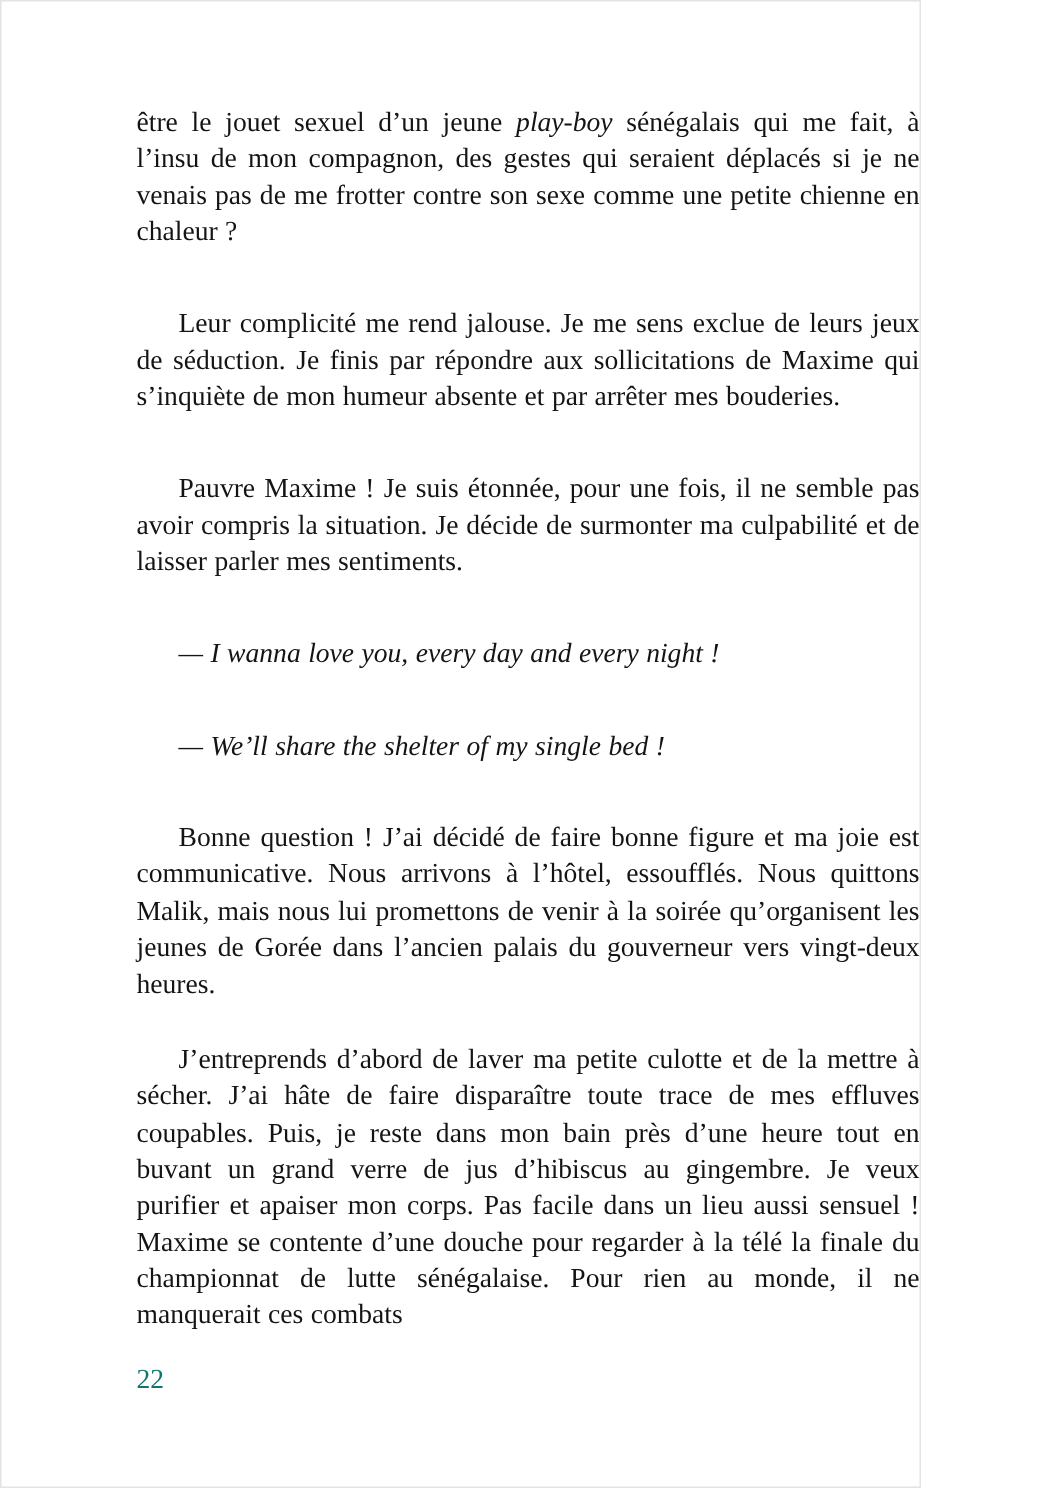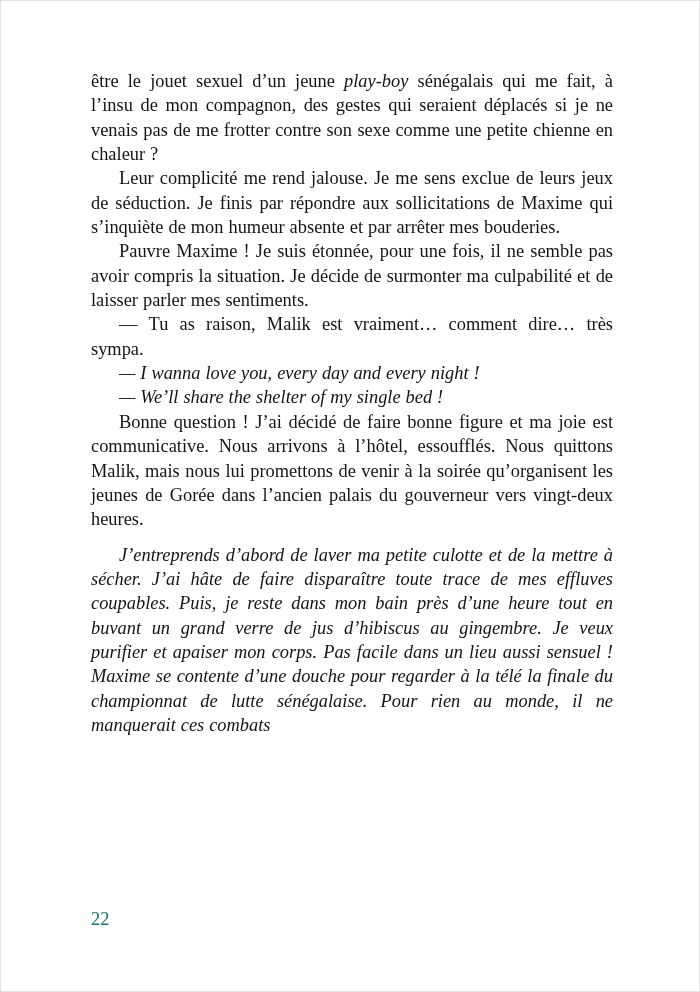--- a/index.html
+++ b/index.html
@@ -2,21 +2,21 @@
 <html><head>
 <meta charset="utf-8">
 <style>
   html, body {
     margin: 0;
     padding: 0;
     background: #ffffff;
   }
   .page {
     position: relative;
-    width: 700px;
+    width: 614px;
     height: 992px;
     box-sizing: border-box;
     background: #ffffff;
     border: 1px solid #e3e3e3;
     overflow: hidden;
     font-family: "Liberation Serif", "DejaVu Serif", serif;
     color: #141414;
   }
   .text-block {
     position: absolute;
@@ -29,24 +29,24 @@
     hyphens: none;
     -webkit-hyphens: none;
     word-spacing: 0.02em;
   }
   .para {
     margin: 0;
     padding: 0;
   }
   .para.indent {
     text-indent: 28px;
+    margin-top: 37px;
   }
   .para.space-before {
-    margin-top: 11px;
-    font-style: italic;
+    margin-top: 26px;
   }
   .seg-italic {
     font-style: italic;
   }
   .page-number {
     position: absolute;
     left: 90px;
     top: 906px;
     font-size: 18.4px;
     line-height: 24px;
@@ -54,20 +54,19 @@
   }
 </style>
 </head>
 <body>
 
 <div class="page">
   <div class="text-block" id="text-block">
       <p class="para"><span>être le jouet sexuel d’un jeune </span><span class="seg-italic">play-boy</span><span> sénégalais qui me fait, à l’insu de mon compagnon, des gestes qui seraient déplacés si je ne venais pas de me frotter contre son sexe comme une petite chienne en chaleur&nbsp;?</span></p>
       <p class="para indent"><span>Leur complicité me rend jalouse. Je me sens exclue de leurs jeux de séduction. Je finis par répondre aux sollicitations de Maxime qui s’inquiète de mon humeur absente et par arrêter mes bouderies.</span></p>
       <p class="para indent"><span>Pauvre Maxime&nbsp;! Je suis étonnée, pour une fois, il ne semble pas avoir compris la situation. Je décide de surmonter ma culpabilité et de laisser parler mes sentiments.</span></p>
-      <p class="para indent"><span>—&nbsp;Tu as raison, Malik est vraiment… comment dire… très sympa.</span></p>
       <p class="para indent"><span class="seg-italic">—&nbsp;I wanna love you, every day and every night&nbsp;!</span></p>
       <p class="para indent"><span class="seg-italic">—&nbsp;We’ll share the shelter of my single bed&nbsp;!</span></p>
       <p class="para indent"><span>Bonne question&nbsp;! J’ai décidé de faire bonne figure et ma joie est communicative. Nous arrivons à l’hôtel, essoufflés. Nous quittons Malik, mais nous lui promettons de venir à la soirée qu’organisent les jeunes de Gorée dans l’ancien palais du gouverneur vers vingt-deux heures.</span></p>
       <p class="para indent space-before"><span>J’entreprends d’abord de laver ma petite culotte et de la mettre à sécher. J’ai hâte de faire disparaître toute trace de mes effluves coupables. Puis, je reste dans mon bain près d’une heure tout en buvant un grand verre de jus d’hibiscus au gingembre. Je veux purifier et apaiser mon corps. Pas facile dans un lieu aussi sensuel&nbsp;! Maxime se contente d’une douche pour regarder à la télé la finale du championnat de lutte sénégalaise. Pour rien au monde, il ne manquerait ces combats</span></p>
     </div>
   <div class="page-number">22</div>
 </div>
 
 </body></html>

